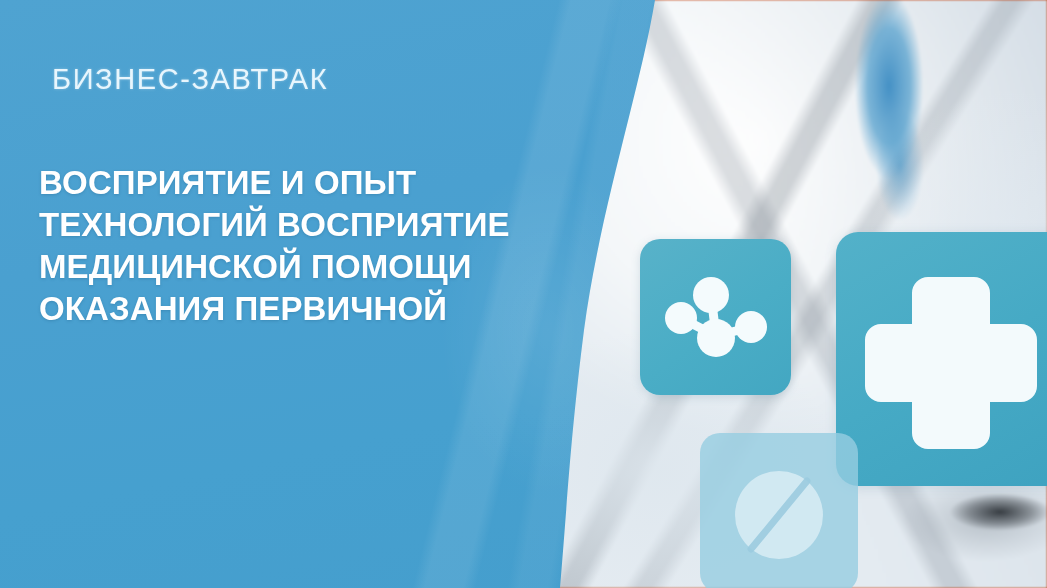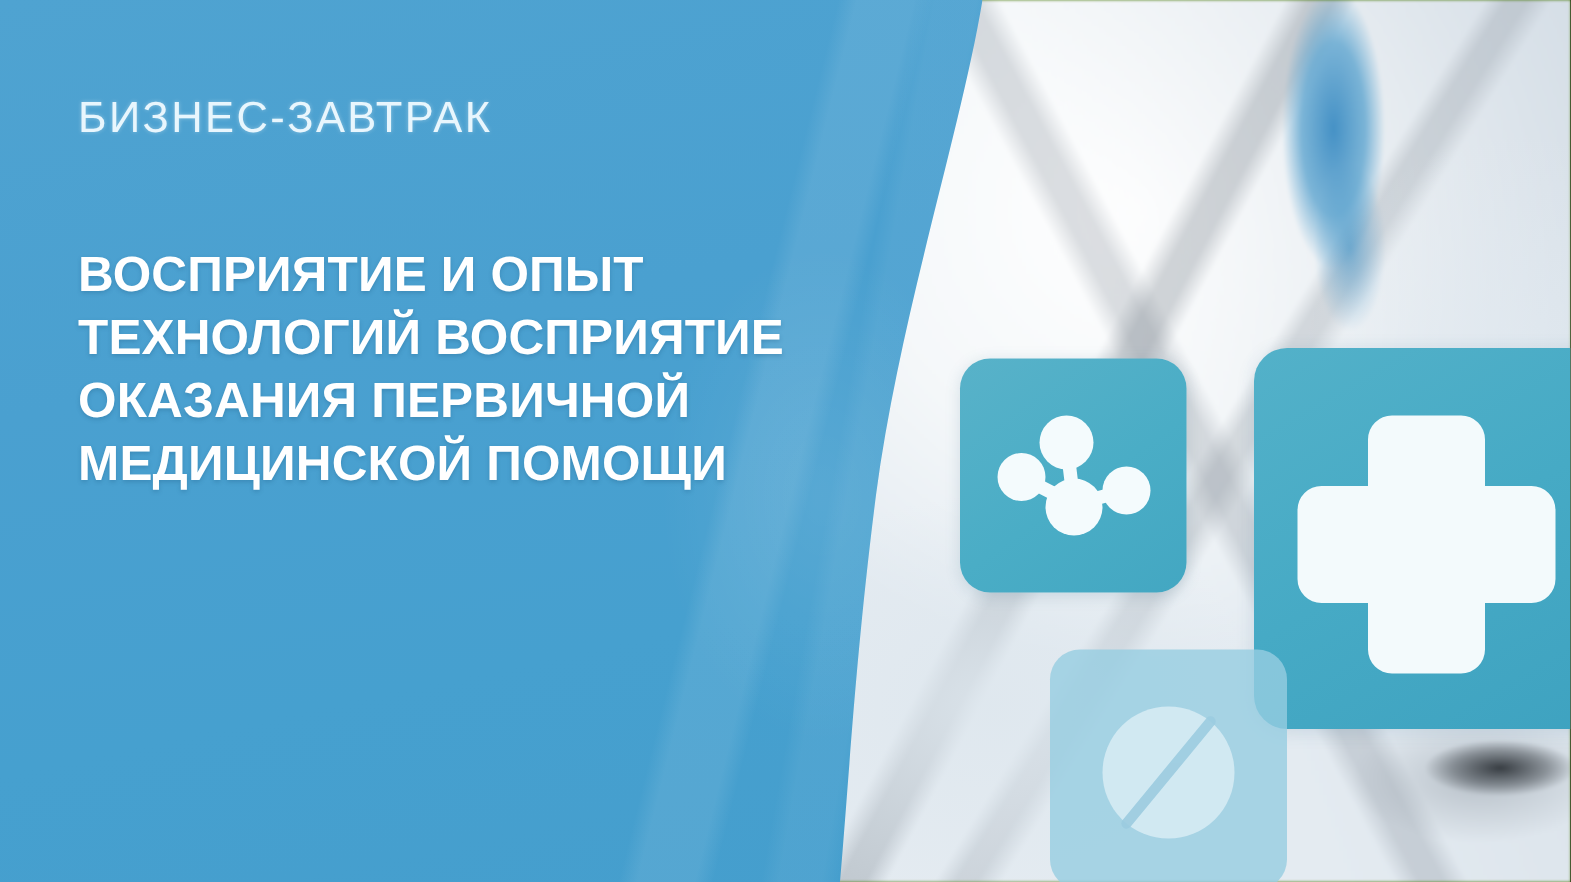--- a/index.html
+++ b/index.html
@@ -7,21 +7,21 @@
     margin: 0;
     padding: 0;
     background: #1b1b1b;
   }
   #stage {
     position: relative;
     width: 1047px;
     height: 588px;
     overflow: hidden;
     font-family: "Liberation Sans", sans-serif;
-    background: #4d7c0f;
+    background: #c2410c;
     user-select: none;
   }
 
   
   .photo {
     position: absolute;
     inset: 0;
     background:
       
       radial-gradient(ellipse 70px 26px at 1000px 512px, rgba(25,30,35,.82) 0%, rgba(60,66,72,.45) 45%, rgba(255,255,255,0) 72%),
@@ -99,21 +99,21 @@
     left: 52px; top: 63px;
     font-size: 29px;
     font-weight: 300;
     letter-spacing: 1.6px;
     color: #e8f6fd;
     white-space: nowrap;
     text-shadow: 0 0 3px rgba(255,255,255,.35);
   }
   .headline {
     position: absolute;
-    left: 52px; top: 162px;
+    left: 39px; top: 162px;
     width: 600px;
     font-size: 33px;
     font-weight: 700;
     line-height: 42px;
     letter-spacing: 0.1px;
     color: #ffffff;
     text-shadow: 0 1px 3px rgba(30,90,130,.30);
   }
   .headline div { white-space: nowrap; }
 
@@ -165,19 +165,19 @@
 
   <div class="panel">
     <div class="panel-wm"></div>
   </div>
 
   <div class="kicker">БИЗНЕС-ЗАВТРАК</div>
 
   <div class="headline">
     <div>ВОСПРИЯТИЕ И ОПЫТ</div>
     <div>ТЕХНОЛОГИЙ ВОСПРИЯТИЕ</div>
+    <div>МЕДИЦИНСКОЙ ПОМОЩИ</div>
     <div>ОКАЗАНИЯ ПЕРВИЧНОЙ</div>
-    <div>МЕДИЦИНСКОЙ ПОМОЩИ</div>
   </div>
 
   <div class="footer-line"></div>
 
 </div>
 
 </body></html>

